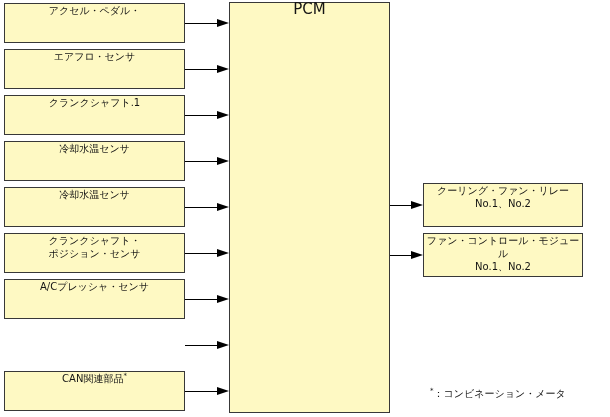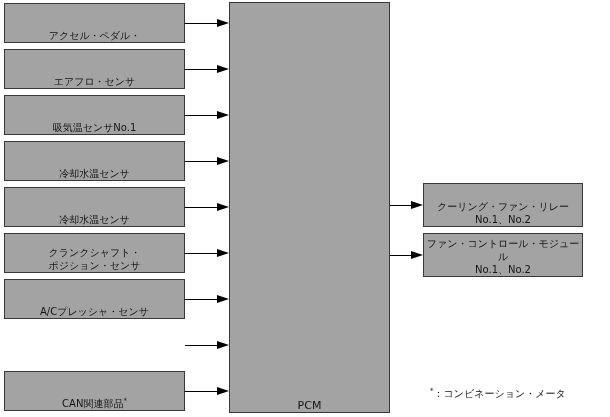--- a/index.html
+++ b/index.html
@@ -7,34 +7,34 @@
     position: relative;
     width: 610px;
     height: 417px;
     background: #ffffff;
     font-family: "DejaVu Sans", "Liberation Sans", sans-serif;
     overflow: hidden;
   }
   .box {
     box-sizing: border-box;
     position: absolute;
-    background: #a3a3a3;
+    background: #fef9c3;
     border: 1px solid #383838;
     display: flex;
     flex-direction: column;
-    justify-content: flex-end;
+    justify-content: flex-start;
     align-items: center;
     text-align: center;
     font-size: 10px;
     line-height: 13px;
     color: #141414;
   }
   .box .line:empty { display: none; }
   .ibox { left: 4px; width: 181px; height: 40px; }
-  .pcm  { left: 229px; top: 2px; width: 161px; height: 411px; font-size: 11px; }
+  .pcm  { left: 229px; top: 2px; width: 161px; height: 411px; font-size: 15px; }
   .obox { left: 423px; width: 160px; height: 44px; }
   sup { font-size: 7px; line-height: 0; vertical-align: super; }
   sup:empty { display: none; }
   .arrow { position: absolute; height: 10px; }
   .arrow .shaft {
     position: absolute; left: 0; right: 10px; top: 4.5px;
     border-top: 1px solid #000;
   }
   .arrow .head {
     position: absolute; right: 0; top: 50%;
@@ -57,21 +57,21 @@
 <div class="stage">
 
   <div class="box ibox" style="top:3px">
     <div class="line"><span>アクセル・ペダル・</span></div>
   </div>
   <div class="box ibox" style="top:49px">
     <div class="line"><span>エアフロ・センサ</span></div>
 
   </div>
   <div class="box ibox" style="top:95px">
-    <div class="line"><span>吸気温センサNo.1</span></div>
+    <div class="line"><span>クランクシャフト.1</span></div>
 
   </div>
   <div class="box ibox" style="top:141px">
     <div class="line"><span>冷却水温センサ</span></div>
 
   </div>
   <div class="box ibox" style="top:187px">
     <div class="line"><span>冷却水温センサ</span></div>
 
   </div>

